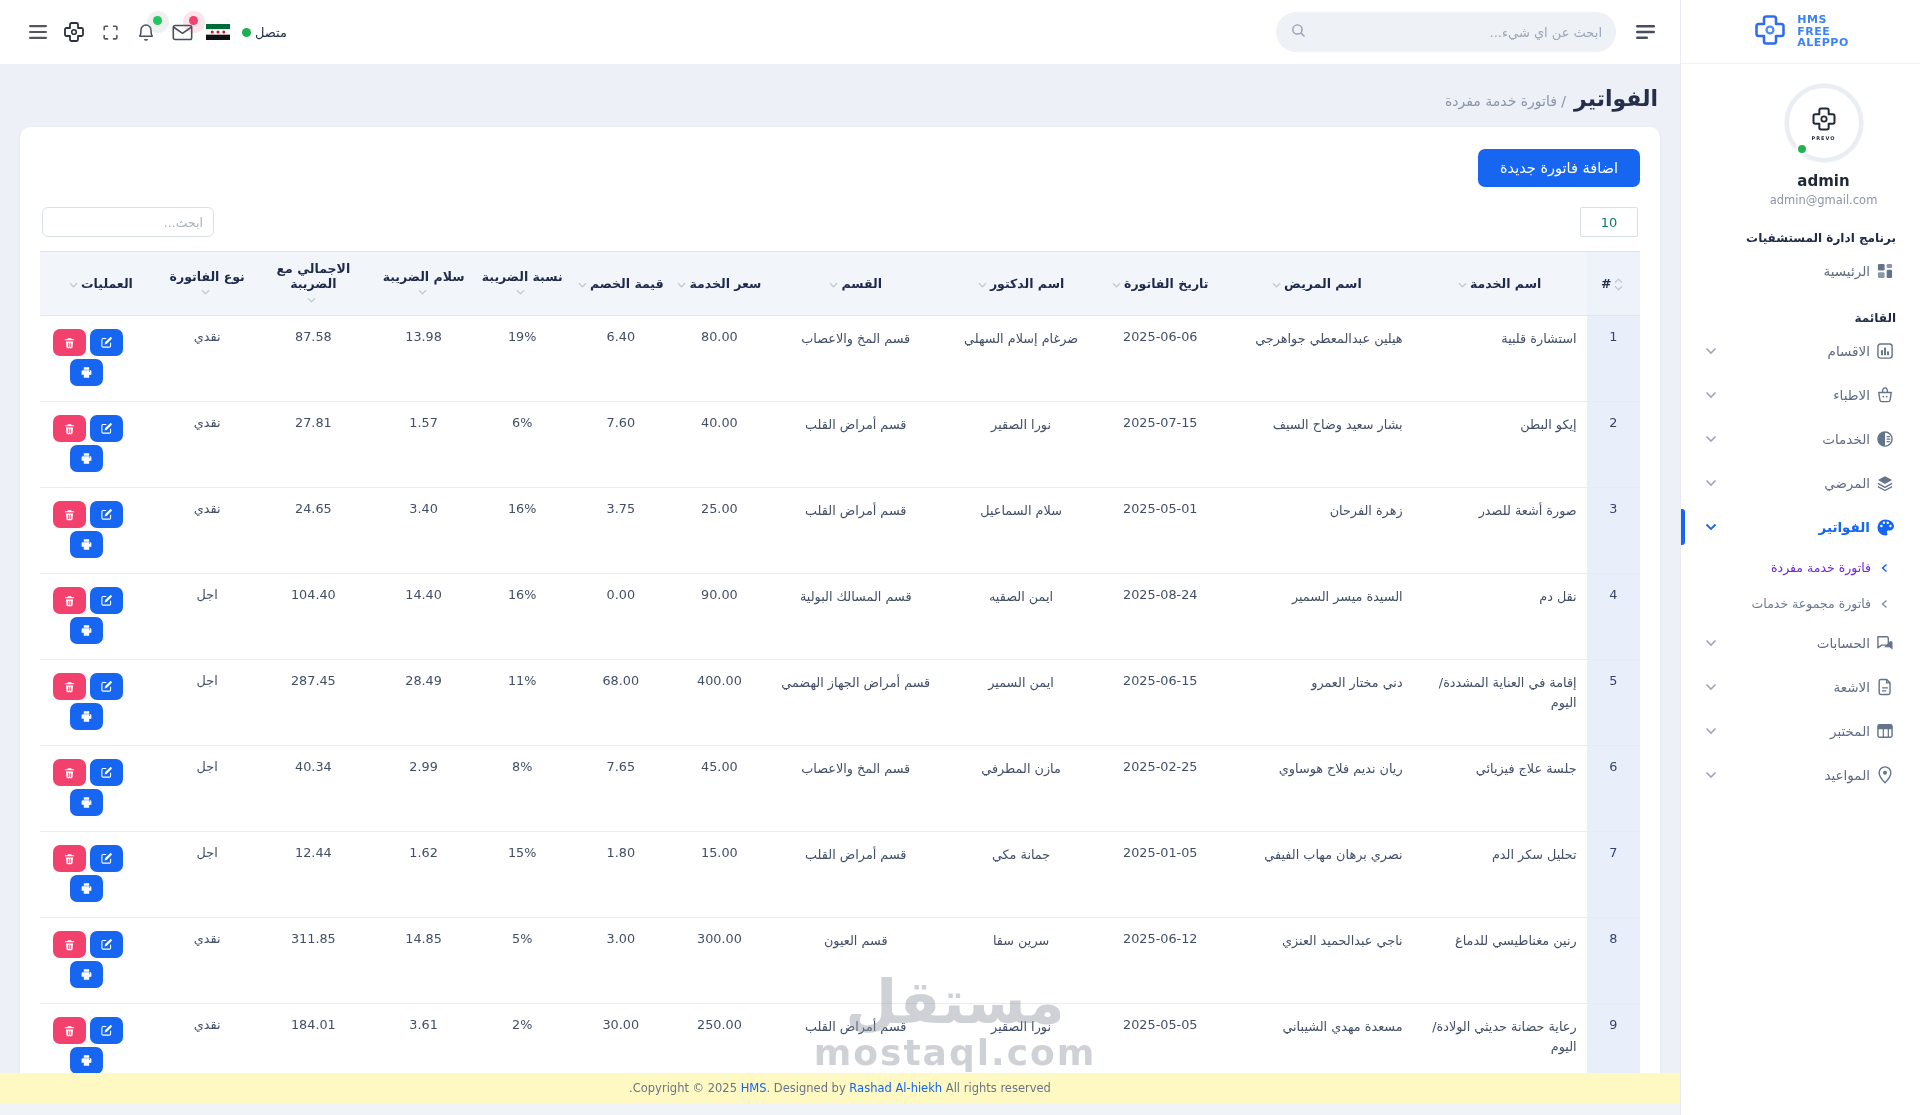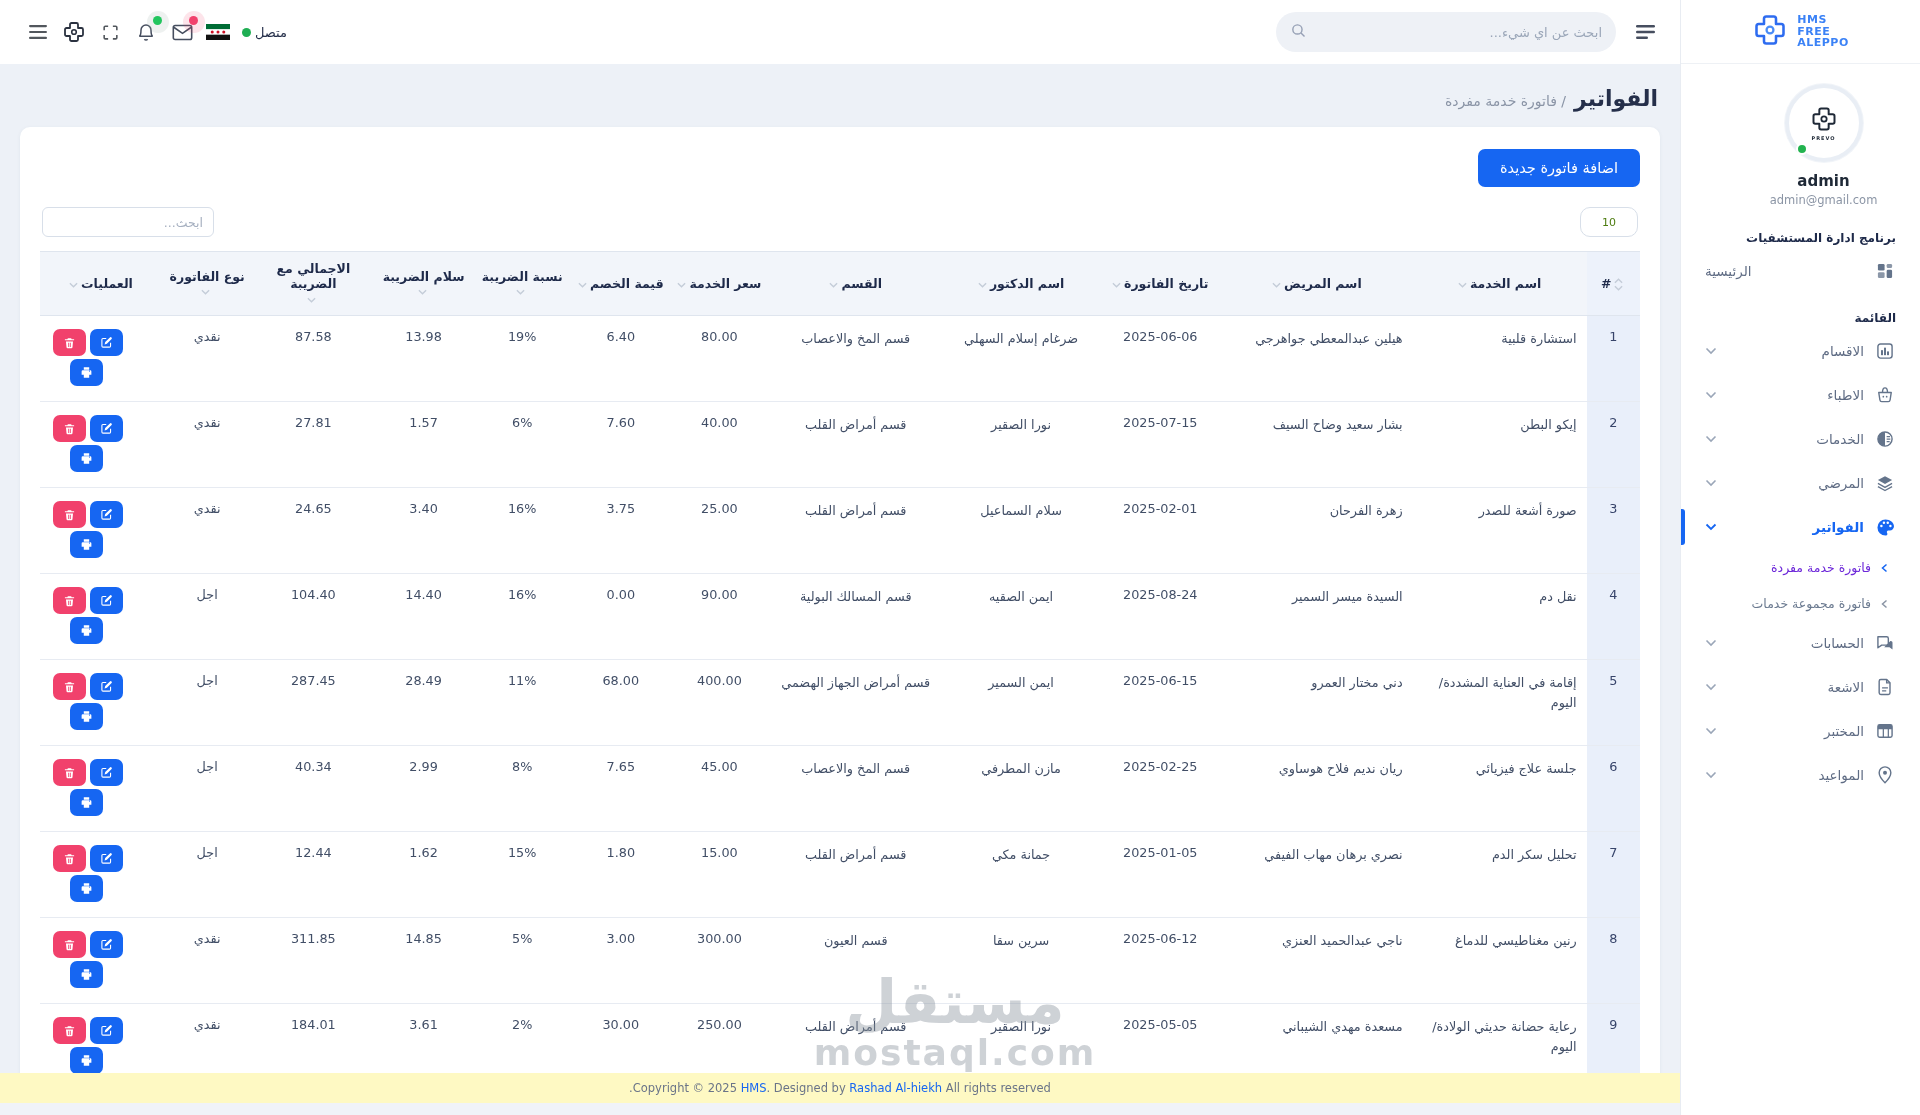--- a/index.html
+++ b/index.html
@@ -13,21 +13,21 @@
   .sb-logo { height:64px; display:flex; align-items:center; justify-content:center; gap:9px; border-bottom:1px solid #eef1f5; }
   .sb-logo-text { display:flex; flex-direction:column; line-height:1.05; font-size:11px; font-weight:bold; color:#3b82f6; letter-spacing:.5px; direction:ltr; }
   .sb-user { padding:20px 0 6px; text-align:center;margin-left:46px; }
   .avatar { width:78px; height:78px; border-radius:50%; border:4px solid #e9eef5; background:#fff; margin:0 auto; display:flex; flex-direction:column; align-items:center; justify-content:center; position:relative; box-shadow:0 0 0 1px #f2f5f9; }
   .avatar .prevo-word { font-size:5px; letter-spacing:1px; color:#1f2937; font-weight:bold; margin-top:2px; }
   .status-dot { position:absolute; bottom:3px; left:7px; width:12px; height:12px; border-radius:50%; background:#22b34f; border:2.5px solid #fff; }
   .sb-username { font-size:15px; font-weight:bold; color:#1f2937; margin-top:10px; }
   .sb-email { font-size:11.5px; color:#8b95a5; margin-top:3px; }
   .sb-section { padding:0 24px; }
   .sb-heading { font-size:12px; font-weight:bold; color:#1e2a4a; margin:18px 0 4px; text-align:right; }
-  .side-item { display:flex; align-items:center; gap:10px; height:44px; cursor:pointer; position:relative; padding:0 0;justify-content:space-between; }
+  .side-item { display:flex; align-items:center; gap:4px; height:44px; cursor:pointer; position:relative; padding:0 0; }
   .side-ico { width:22px; height:22px; display:flex; align-items:center; justify-content:center; flex-shrink:0; }
   .side-label { font-size:13.5px; color:#5f6c84; }
   .side-item .chev { margin-inline-start:auto; display:flex; align-items:center; }
   .side-item.active .side-label { color:#1666f2; font-weight:bold; }
   .active-bar { position:absolute; left:-24px; top:4px; width:4px; height:36px; background:#1666f2; border-radius:0 3px 3px 0; }
   .side-sub { display:flex; align-items:center; gap:9px; height:36px; cursor:pointer; padding-right:7px; }
   .side-sub .sub-label { font-size:12.5px; color:#6b7a90; }
   .side-sub.active .sub-label { color:#6d28d9;margin-left:11px; }
 
   
@@ -52,21 +52,21 @@
 
   
   .content { flex:1; padding:14px 20px 0; overflow:hidden; }
   .page-head { display:flex; align-items:baseline; gap:8px; margin:8px 2px 16px; }
   .page-title { font-size:22px; font-weight:bold; color:#252f4a; }
   .breadcrumb { font-size:14px; color:#8a94a6; }
 
   .card { background:#fff; border-radius:10px; box-shadow:0 1px 4px rgba(40,60,90,.06); padding:22px 20px 14px; }
   .btn-add { background:#1666f2; color:#fff; border:none; border-radius:7px; font-family:inherit; font-size:14.5px; padding:11px 22px; cursor:pointer; }
   .controls-row { display:flex; align-items:center; justify-content:space-between; margin:20px 2px 14px; }
-  .page-length { width:58px; height:30px; border:1px solid #d8dfe9; border-radius:10px; display:flex; align-items:center; justify-content:center; font-size:11px; color:#4d7c0f; cursor:pointer; }
+  .page-length { width:58px; height:30px; border:1px solid #d8dfe9; border-radius:2px; display:flex; align-items:center; justify-content:center; font-size:13px; color:#0f766e; cursor:pointer; }
   .table-search { width:172px; height:30px; border:1px solid #d8dfe9; border-radius:6px; font-family:inherit; font-size:12.5px; color:#4b5675; padding:0 10px; outline:none; }
   .table-search::placeholder { color:#a6b0c0; }
 
   table { width:100%; border-collapse:collapse; table-layout:fixed; }
   thead th { background:#f2f5fa; border-top:1px solid #dfe5ee; border-bottom:1px solid #dfe5ee; font-size:12.5px; font-weight:bold; color:#1e2a4a; padding:9px 5px; text-align:center; vertical-align:middle; cursor:pointer; }
   thead th .th-label { display:inline-block; }
   thead th .caret { margin-right:3px; vertical-align:middle; }
   th.th-num { background:#edf2fb; }
   .th-sort-stack { display:inline-flex; flex-direction:column; gap:1px; vertical-align:middle; margin-left:2px; }
   tbody td { border-bottom:1px solid #e7ebf2; font-size:12.8px; color:#414e66; padding:13px 5px 15px; text-align:center; vertical-align:top; }
@@ -526,21 +526,21 @@
                         <path d="M7 2.5h10V7H7V2.5zM5 8h14a2 2 0 0 1 2 2v6h-4v5.5H7V16H3v-6a2 2 0 0 1 2-2zm4 8h6v3.5H9V16zm8.5-5.6a1 1 0 1 0 0-2 1 1 0 0 0 0 2z"></path>
                       </svg>
     </button>
   </div>
 </td>
               </tr>
               <tr>
                 <td class="c-num">3</td>
                 <td class="c-service">صورة أشعة للصدر</td>
                 <td class="c-patient">زهرة الفرحان</td>
-                <td class="c-ltr c-nowrap">2025-02-01</td>
+                <td class="c-ltr c-nowrap">2025-05-01</td>
                 <td class="c-mid">سلام السماعيل</td>
                 <td class="c-mid">قسم أمراض القلب</td>
                 <td class="c-ltr">25.00</td>
                 <td class="c-ltr">3.75</td>
                 <td class="c-ltr">16%</td>
                 <td class="c-ltr">3.40</td>
                 <td class="c-ltr">24.65</td>
                 <td class="c-type">نقدي</td>
                 <td>
   <div class="ops">

